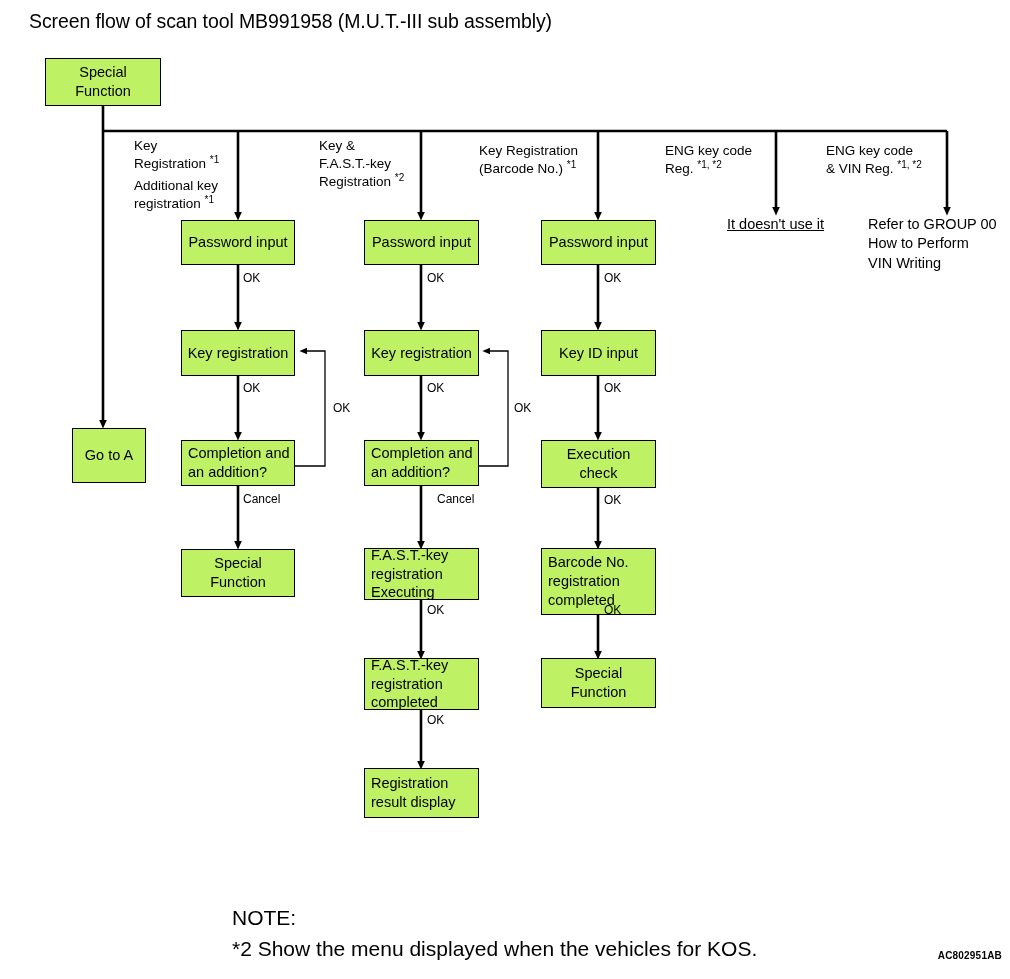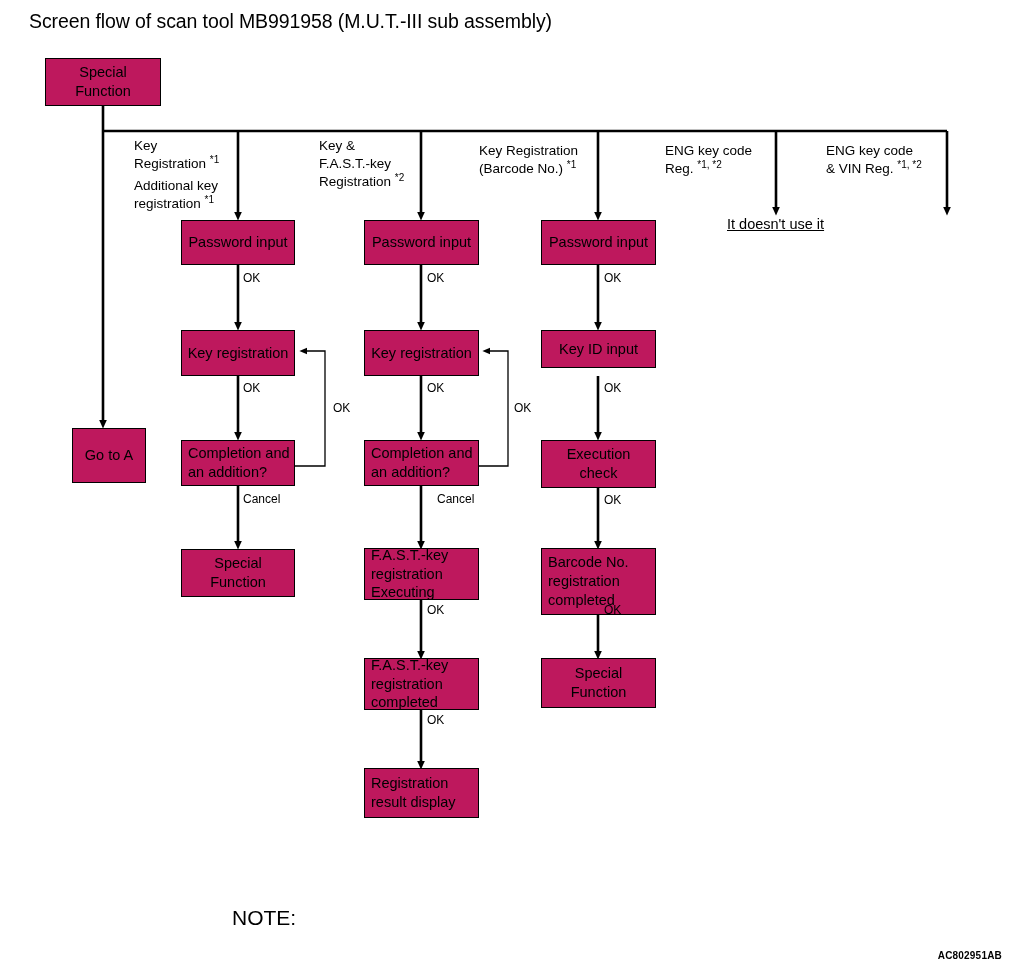--- a/index.html
+++ b/index.html
@@ -31,21 +31,21 @@
     top: 10px;
     font-size: 19.5px;
     letter-spacing: -0.1px;
     white-space: nowrap;
     margin-left: 19px;
   }
   .node {
     position: absolute;
     box-sizing: border-box;
     border: 1.6px solid #000000;
-    background: #be185d;
+    background: #bef264;
     display: flex;
     align-items: center;
     justify-content: center;
     text-align: center;
     font-size: 14.5px;
     line-height: 1.30;
     padding: 0 4px;
   }
   .node.left-align {
     justify-content: flex-start;
@@ -199,20 +199,25 @@
   <div class="branch-label" style="left:826px; top:142px;">
     <div><span>ENG key code</span></div>
     <div><span>&amp; VIN Reg.</span>
          <span class="sup">*1, *2</span></div>
   </div>
 
   <div class="plain-text" style="left:727px; top:215px;text-decoration:underline;">
     <div>It doesn't use it</div>
   </div>
 
+  <div class="plain-text" style="left:868px; top:215px;">
+    <div>Refer to GROUP 00</div>
+    <div>How to Perform</div>
+    <div>VIN Writing</div>
+  </div>
 
   <div class="node" style="left:181px; top:220px; width:114px; height:45px;">
     <div class="lines">
         <div>Password input</div>
       </div>
   </div>
   <div class="node" style="left:181px; top:330px; width:114px; height:46px;">
     <div class="lines">
         <div>Key registration</div>
       </div>
@@ -277,21 +282,21 @@
   <div class="flow-label" style="left:437px; top:492px;">Cancel</div>
   <div class="flow-label" style="left:427px; top:603px;">OK</div>
   <div class="flow-label" style="left:427px; top:713px;">OK</div>
   <div class="flow-label" style="left:514px; top:401px;">OK</div>
 
   <div class="node" style="left:541px; top:220px; width:115px; height:45px;">
     <div class="lines">
         <div>Password input</div>
       </div>
   </div>
-  <div class="node" style="left:541px; top:330px; width:115px; height:38px;">
+  <div class="node" style="left:541px; top:330px; width:115px; height:46px;">
     <div class="lines">
         <div>Key ID input</div>
       </div>
   </div>
   <div class="node" style="left:541px; top:440px; width:115px; height:48px;">
     <div class="lines">
       <div>Execution</div>
       <div>check</div>
     </div>
   </div>
@@ -309,17 +314,18 @@
     </div>
   </div>
 
   <div class="flow-label" style="left:604px; top:271px;">OK</div>
   <div class="flow-label" style="left:604px; top:381px;">OK</div>
   <div class="flow-label" style="left:604px; top:493px;">OK</div>
   <div class="flow-label" style="left:604px; top:603px;">OK</div>
 
   <div class="note-block">
     <div>NOTE:</div>
+    <div>*2 Show the menu displayed when the vehicles for KOS.</div>
   </div>
 
   <div class="ref-code">AC802951AB</div>
 
 </div>
 
 </body></html>

